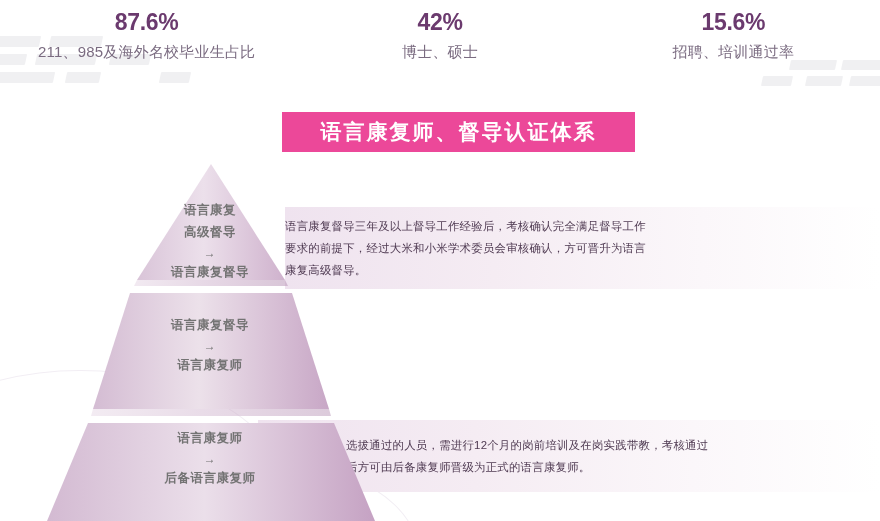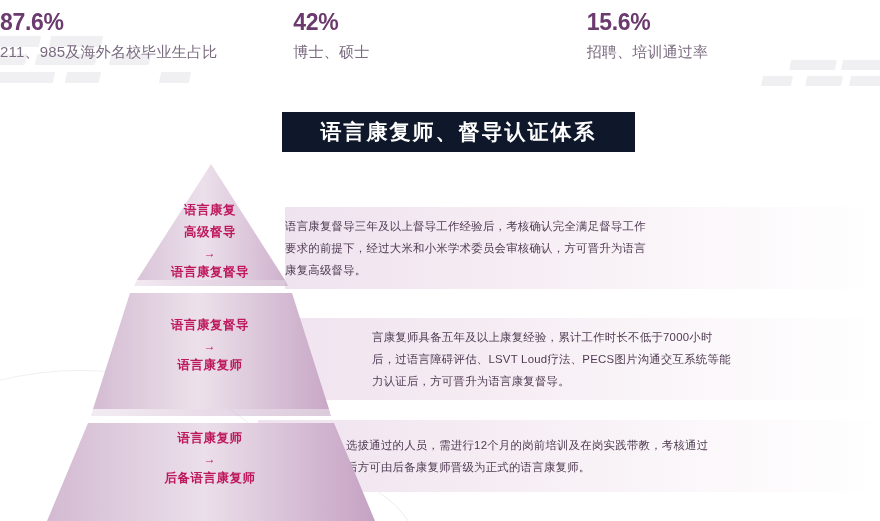--- a/index.html
+++ b/index.html
@@ -50,21 +50,21 @@
     left: 0;
     width: 880px;
     height: 72px;
     display: flex;
     z-index: 3;
   }
   .stat-cell {
     flex: 1 1 25%;
     display: flex;
     flex-direction: column;
-    align-items: flex-start;
+    align-items: center;
     justify-content: flex-start;
     padding-top: 10px;
   }
   .stat-value {
     font-size: 23px;
     font-weight: bold;
     color: #6b3a6e;
     letter-spacing: -0.3px;
     line-height: 1.1;
   }
@@ -76,21 +76,21 @@
     white-space: nowrap;
   }
 
   
   .banner {
     position: absolute;
     left: 282px;
     top: 112px;
     width: 353px;
     height: 40px;
-    background: #0f172a;
+    background: #ec4899;
     display: flex;
     align-items: center;
     justify-content: center;
     z-index: 4;
   }
   .banner-text {
     color: #ffffff;
     font-size: 21px;
     font-weight: bold;
     letter-spacing: 2px;
@@ -103,21 +103,21 @@
     top: 160px;
     width: 355px;
     height: 361px;
     z-index: 2;
   }
   .pyramid svg { display: block; }
 
   .tier-label {
     position: absolute;
     text-align: center;
-    color: #be185d;
+    color: #737373;
     font-weight: bold;
     font-size: 12.5px;
     line-height: 1.75;
     letter-spacing: 0.5px;
     z-index: 3;
     pointer-events: none;
   }
   .tier-label .arrow {
     font-weight: normal;
     font-size: 12px;
@@ -195,25 +195,20 @@
 
   <div class="banner">
     <span class="banner-text">语言康复师、督导认证体系</span>
   </div>
 
   <div class="desc-panel" id="desc-panel-top">
     <div class="desc-text">语言康复督导三年及以上督导工作经验后，考核确认完全满足督导工作
 要求的前提下，经过大米和小米学术委员会审核确认，方可晋升为语言
 康复高级督导。</div>
   </div>
-  <div class="desc-panel" id="desc-panel-mid">
-    <div class="desc-text">言康复师具备五年及以上康复经验，累计工作时长不低于7000小时
-后，过语言障碍评估、LSVT Loud疗法、PECS图片沟通交互系统等能
-力认证后，方可晋升为语言康复督导。</div>
-  </div>
   <div class="desc-panel" id="desc-panel-bot">
     <div class="desc-text">选拔通过的人员，需进行12个月的岗前培训及在岗实践带教，考核通过
 后方可由后备康复师晋级为正式的语言康复师。</div>
   </div>
 
   <div class="pyramid">
     <svg width="355" height="361" viewBox="0 0 355 361" xmlns="http://www.w3.org/2000/svg">
       <defs>
         <linearGradient id="gradTop" x1="0" y1="0" x2="1" y2="0">
           <stop offset="0%" stop-color="#d9c4d8"></stop>

